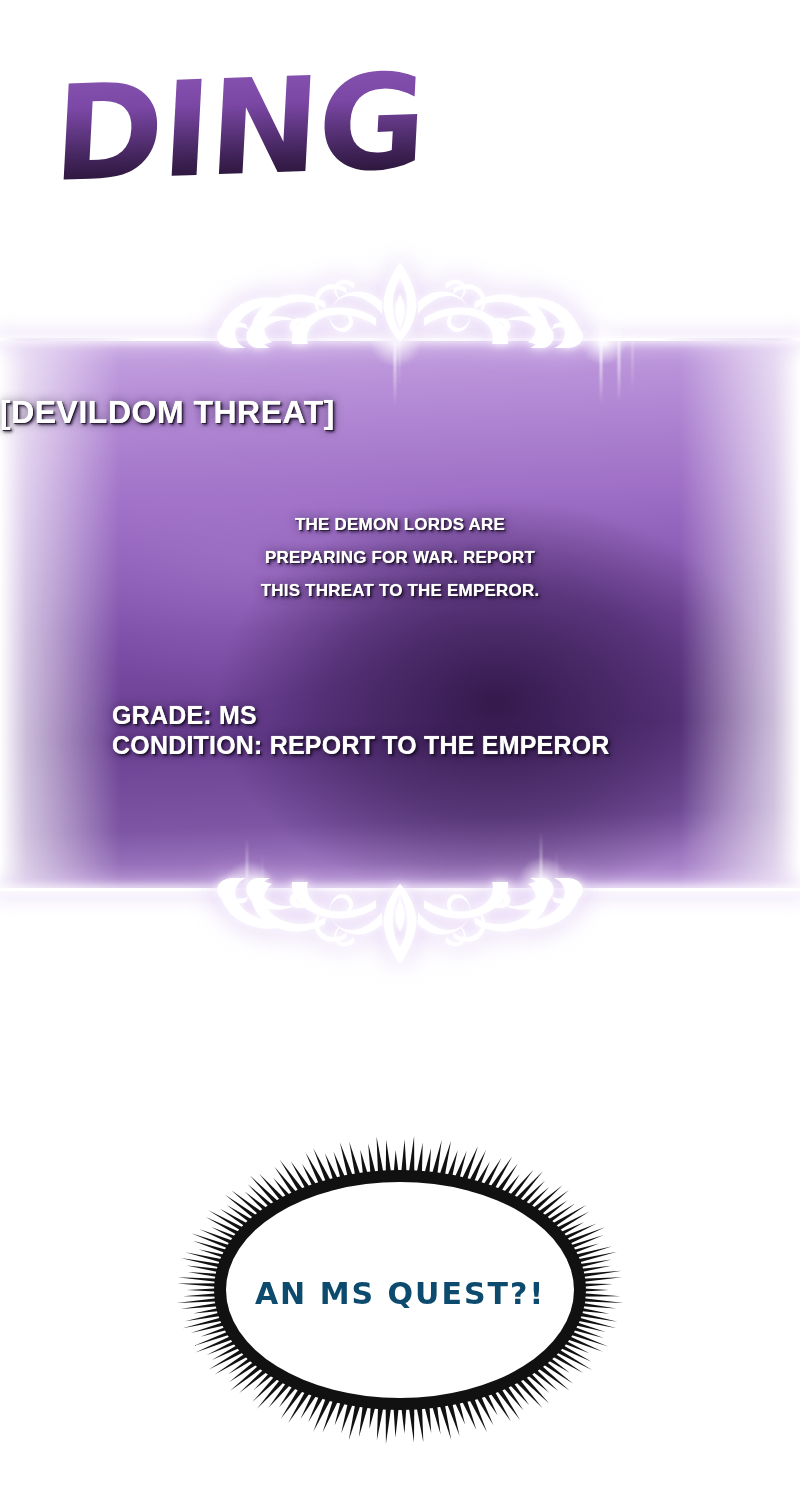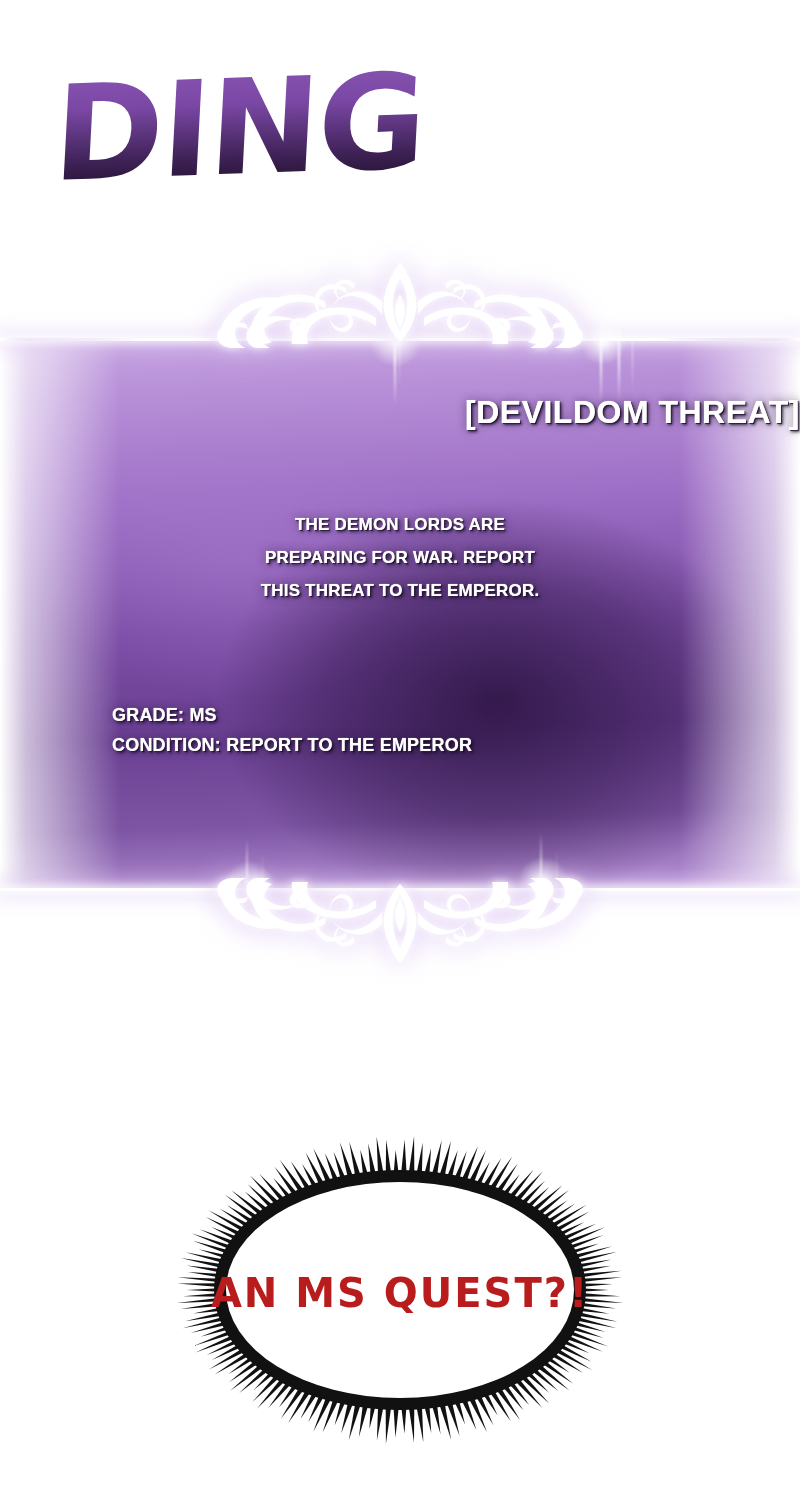--- a/index.html
+++ b/index.html
@@ -101,60 +101,60 @@
     z-index:20;
     color:#ffffff;
     text-shadow:
       0 0 1px rgba(255,255,255,.9),
       1px 1px 0 rgba(20,6,34,.85),
       2px 2px 3px rgba(16,4,28,.75),
       0 0 10px rgba(18,5,32,.5);
   }
   .q-title{
     position:absolute; top:56px; left:0; width:800px;
-    text-align:right;
+    text-align:left;
     font-family:"Liberation Sans", sans-serif;
     font-weight:700;
     font-size:32px;
     letter-spacing:.5px;
   }
   .q-desc{
     position:absolute; top:170px; left:0; width:800px;
     text-align:center;
     font-weight:700;
     font-size:17px;
     line-height:33px;
     letter-spacing:.2px;
   }
   .q-stats{
     position:absolute; top:362px; left:112px; width:640px;
     text-align:left;
     font-weight:700;
-    font-size:18px;
+    font-size:25px;
     line-height:30px;
     letter-spacing:.2px;
   }
 
   
   #shout-bubble{
     position:absolute;
     left:150px; top:1130px;
     width:500px; height:320px;
     z-index:30;
   }
   #shout-bubble svg{display:block;width:100%;height:100%;}
   .bubble-text{
     position:absolute;
     left:0; top:0; width:500px; height:320px;
     display:flex; align-items:center; justify-content:center;
     font-family:"DejaVu Sans", sans-serif;
     font-weight:700;
-    font-size:40px;
+    font-size:30px;
     letter-spacing:2px;
-    color:#b91c1c;
+    color:#0c4a6e;
     transform:translateY(3px);
   }
 </style>
 </head>
 <body>
 
 <div id="ding-sfx">
   <svg viewBox="0 0 300 150" xmlns="http://www.w3.org/2000/svg">
     <defs>
       <linearGradient id="dingGrad" x1="0" y1="0" x2="0" y2="1">

